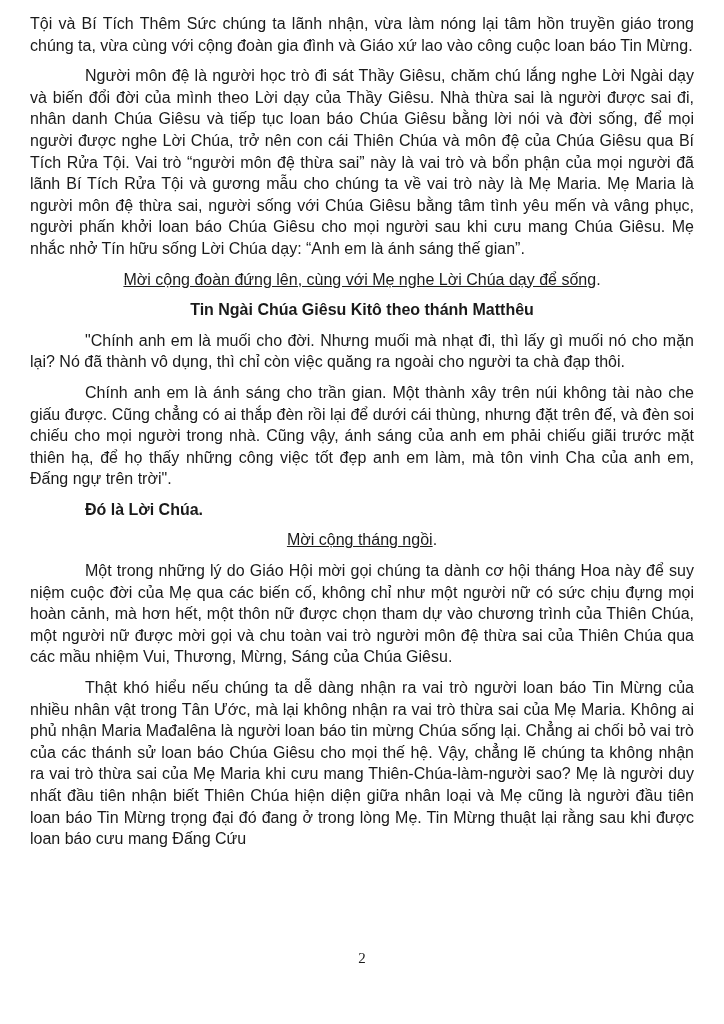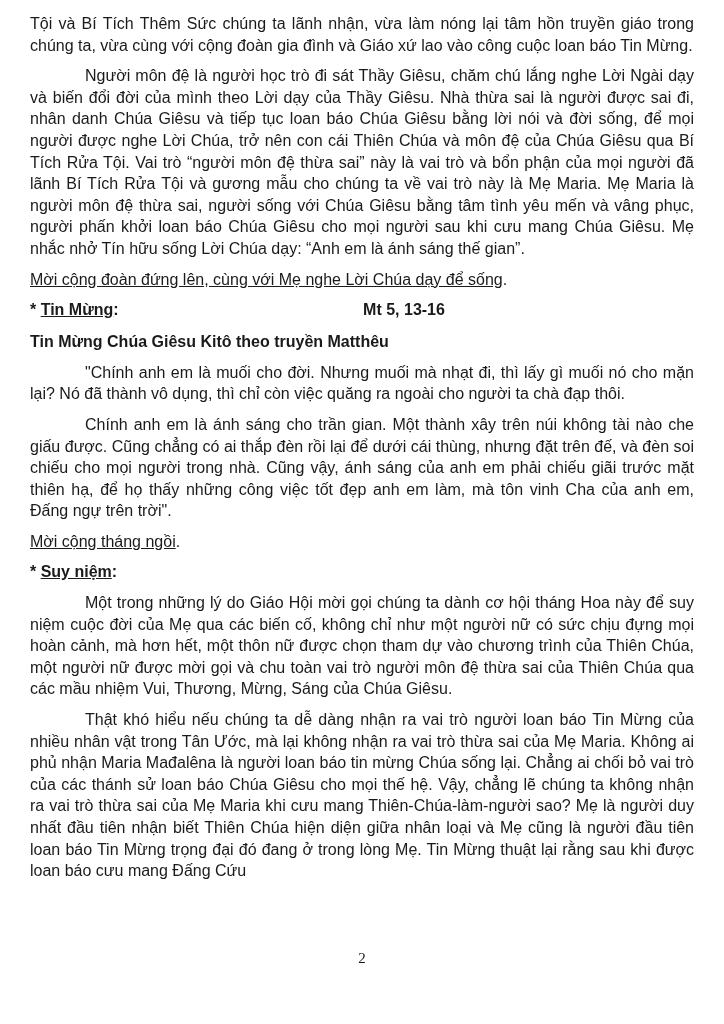--- a/index.html
+++ b/index.html
@@ -21,20 +21,21 @@
     color: #1a1a1a;
     overflow: hidden;
   }
   .para {
     margin: 0 0 9px 0;
     text-align: justify;
   }
   .ind { text-indent: 55px; }
   .center {
     margin: 0 0 9px 0;
+    text-align: center;
   }
   .hrow {
     position: relative;
     margin: 0 0 10px 0;
     height: 22px;
   }
   .hrow .ref {
     position: absolute;
     left: 0;
     right: 0;
@@ -61,35 +62,31 @@
 <body>
 
 <div class="page">
 
   <p class="para"><span>Tội và Bí Tích Thêm Sức chúng ta lãnh nhận, vừa làm nóng lại tâm hồn truyền giáo trong chúng ta, vừa cùng với cộng đoàn gia đình và Giáo xứ lao vào công cuộc loan báo Tin Mừng.</span></p>
 
   <p class="para ind"><span>Người môn đệ là người học trò đi sát Thầy Giêsu, chăm chú lắng nghe Lời Ngài dạy và biến đổi đời của mình theo Lời dạy của Thầy Giêsu. Nhà thừa sai là người được sai đi, nhân danh Chúa Giêsu và tiếp tục loan báo Chúa Giêsu bằng lời nói và đời sống, để mọi người được nghe Lời Chúa, trở nên con cái Thiên Chúa và môn đệ của Chúa Giêsu qua Bí Tích Rửa Tội. Vai trò </span><span class="seg-i">“người môn đệ thừa sai”</span><span> này là vai trò và bổn phận của mọi người đã lãnh Bí Tích Rửa Tội và gương mẫu cho chúng ta về vai trò này là Mẹ Maria. Mẹ Maria là người môn đệ thừa sai, người sống với Chúa Giêsu bằng tâm tình yêu mến và vâng phục, người phấn khởi loan báo Chúa Giêsu cho mọi người sau khi cưu mang Chúa Giêsu. Mẹ nhắc nhở Tín hữu sống Lời Chúa dạy: </span><span class="seg-i">“Anh em là ánh sáng thế gian”</span><span>.</span></p>
 
   <p class="center"><span class="seg-i seg-u">Mời cộng đoàn đứng lên, cùng với Mẹ nghe Lời Chúa dạy để sống</span><span class="seg-i">.</span></p>
 
-  <div class="hrow">
-    <span class="lead"><span class="seg-b">* </span><span class="seg-b seg-u">Tin Mừng</span><span class="seg-b">:</span></span>
-    <span class="ref">Mt 5, 13-16</span>
-  </div>
 
-  <p class="center"><span class="seg-b seg-i">Tin Mừng Chúa Giêsu Kitô theo truyền Matthêu</span></p>
+  <p class="center"><span class="seg-b seg-i">Tin Ngài Chúa Giêsu Kitô theo thánh Matthêu</span></p>
 
   <p class="para ind"><span class="seg-i">"Chính anh em là muối cho đời. Nhưng muối mà nhạt đi, thì lấy gì muối nó cho mặn lại? Nó đã thành vô dụng, thì chỉ còn việc quăng ra ngoài cho người ta chà đạp thôi.</span></p>
 
   <p class="para ind"><span class="seg-i">Chính anh em là ánh sáng cho trần gian. Một thành xây trên núi không tài nào che giấu được. Cũng chẳng có ai thắp đèn rồi lại để dưới cái thùng, nhưng đặt trên đế, và đèn soi chiếu cho mọi người trong nhà. Cũng vậy, ánh sáng của anh em phải chiếu giãi trước mặt thiên hạ, để họ thấy những công việc tốt đẹp anh em làm, mà tôn vinh Cha của anh em, Đấng ngự trên trời".</span></p>
 
+  <p class="para ind"><span class="seg-b seg-i">Đó là Lời Chúa.</span></p>
 
   <p class="center"><span class="seg-i seg-u">Mời cộng tháng ngồi</span><span class="seg-i">.</span></p>
 
-  <p class="para"><span class="seg-b">* </span><span class="seg-b seg-u">Suy niệm</span><span class="seg-b">:</span></p>
 
   <p class="para ind"><span>Một trong những lý do Giáo Hội mời gọi chúng ta dành cơ hội tháng Hoa này để suy niệm cuộc đời của Mẹ qua các biến cố, không chỉ như một người nữ có sức chịu đựng mọi hoàn cảnh, mà hơn hết, một thôn nữ được chọn tham dự vào chương trình của Thiên Chúa, một người nữ được mời gọi và chu toàn vai trò người môn đệ thừa sai của Thiên Chúa qua các mầu nhiệm Vui, Thương, Mừng, Sáng của Chúa Giêsu.</span></p>
 
   <p class="para ind"><span>Thật khó hiểu nếu chúng ta dễ dàng nhận ra vai trò người loan báo Tin Mừng của nhiều nhân vật trong Tân Ước, mà lại không nhận ra vai trò thừa sai của Mẹ Maria. Không ai phủ nhận Maria Mađalêna là người loan báo tin mừng Chúa sống lại. Chẳng ai chối bỏ vai trò của các thánh sử loan báo Chúa Giêsu cho mọi thế hệ. Vậy, chẳng lẽ chúng ta không nhận ra vai trò thừa sai của Mẹ Maria khi cưu mang Thiên-Chúa-làm-người sao? Mẹ là người duy nhất đầu tiên nhận biết Thiên Chúa hiện diện giữa nhân loại và Mẹ cũng là người đầu tiên loan báo Tin Mừng trọng đại đó đang ở trong lòng Mẹ. Tin Mừng thuật lại rằng sau khi được loan báo cưu mang Đấng Cứu</span></p>
 
   <div class="pageno">2</div>
 
 </div>
 
 </body></html>

